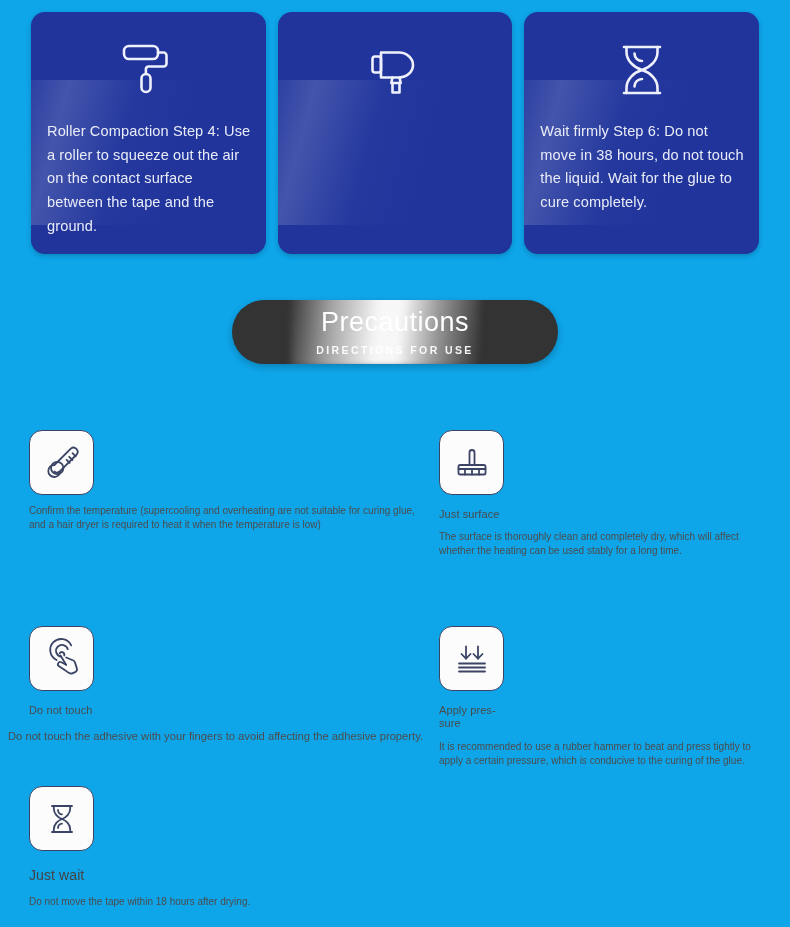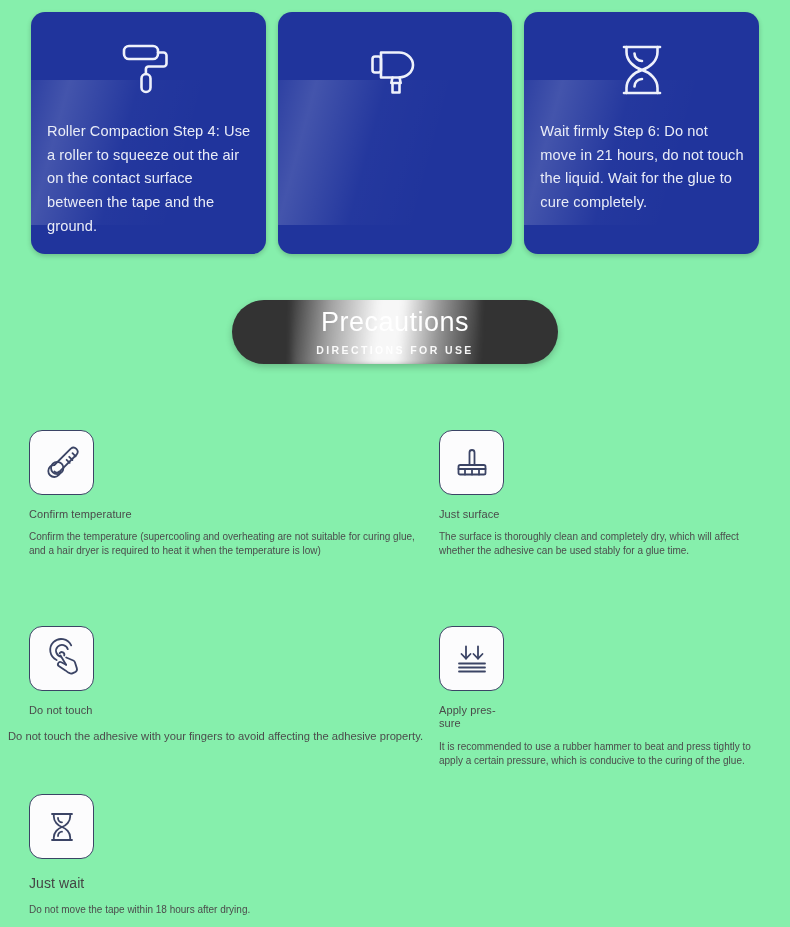--- a/index.html
+++ b/index.html
@@ -8,21 +8,21 @@
     width: 790px;
     height: 927px;
     background: #ffffff;
     font-family: "Liberation Sans", sans-serif;
     overflow: hidden;
   }
   .page {
     position: relative;
     width: 790px;
     height: 927px;
-    background: #86efac;
+    background: #0ea5e9;
   }
 
   
   .steps-row {
     position: absolute;
     left: 31px;
     top: 12px;
     width: 728px;
     height: 242px;
     display: flex;
@@ -202,21 +202,21 @@
       <div class="step-icon">
         <svg width="72" height="72" viewBox="0 0 72 72" fill="none" stroke="#eef1fb" stroke-width="2.6" stroke-linecap="round" stroke-linejoin="round">
           <path d="M18 13h36"></path>
           <path d="M18 59h36"></path>
           <path d="M20.5 13v5c0 8.5 6.9 15.4 15.5 18 8.6-2.6 15.5-9.5 15.5-18v-5"></path>
           <path d="M20.5 59v-5c0-8.5 6.9-15.4 15.5-18 8.6 2.6 15.5 9.5 15.5 18v5"></path>
           <path d="M28.5 19.5c0 4.2 3.4 7.5 7.5 7.5"></path>
           <path d="M28.5 52.5c0-4.2 3.4-7.5 7.5-7.5"></path>
         </svg>
       </div>
-      <div class="step-text">Wait firmly Step 6: Do not move in 21 hours, do not touch the liquid. Wait for the glue to cure completely.</div>
+      <div class="step-text">Wait firmly Step 6: Do not move in 38 hours, do not touch the liquid. Wait for the glue to cure completely.</div>
     </div>
 
   </div>
 
   <div class="banner-wrap">
     <div class="banner">
       <div class="banner-title">Precautions</div>
       <div class="banner-sub">DIRECTIONS FOR USE</div>
       <div class="banner-glare"></div>
     </div>
@@ -231,37 +231,36 @@
           <svg width="44" height="44" viewBox="0 0 44 44" fill="none" stroke="#3b4465" stroke-width="1.8" stroke-linecap="round" stroke-linejoin="round">
             <path d="M30.8 7.6a4.2 4.2 0 0 1 5.9 5.9L20.3 29.9a6 6 0 1 1-5.9-5.9z"></path>
             <circle cx="17.2" cy="27" r="6.2"></circle>
             <path d="M14.3 30.5a3.6 3.6 0 0 0 5 0"></path>
             <path d="M29.2 15.8l3.2 3.2"></path>
             <path d="M26.4 12.9l3.2 3.2" opacity="0"></path>
             <path d="M32.5 12.2l3.1 3.1"></path>
             <path d="M26.6 18.8l3.1 3.1"></path>
           </svg>
         </div>
-        <div class="prec-label">Confirm temperature</div>
         <div class="prec-body">Confirm the temperature (supercooling and overheating are not suitable for curing glue, and a hair dryer is required to heat it when the temperature is low)</div>
       </div>
 
       <div class="prec-item" style="left:439px; top:0; width:330px;">
         <div class="prec-icon">
           <svg width="44" height="44" viewBox="0 0 44 44" fill="none" stroke="#3b4465" stroke-width="1.8" stroke-linecap="round" stroke-linejoin="round">
             <path d="M19.5 24V11.5a2.5 2.5 0 0 1 5 0V24"></path>
             <rect x="8.5" y="24" width="27" height="9.5" rx="1.6"></rect>
             <path d="M8.5 28h27"></path>
             <path d="M15 28v5.5"></path>
             <path d="M22 28v5.5"></path>
             <path d="M29 28v5.5"></path>
           </svg>
         </div>
         <div class="prec-label">Just surface</div>
-        <div class="prec-body">The surface is thoroughly clean and completely dry, which will affect whether the adhesive can be used stably for a glue time.</div>
+        <div class="prec-body">The surface is thoroughly clean and completely dry, which will affect whether the heating can be used stably for a long time.</div>
       </div>
 
     </div>
 
     <div class="prec-row" style="height:160px;">
 
       <div class="prec-item" style="left:439px; top:0; width:330px;">
         <div class="prec-icon">
           <svg width="44" height="44" viewBox="0 0 44 44" fill="none" stroke="#3b4465" stroke-width="1.8" stroke-linecap="round" stroke-linejoin="round">
             <path d="M16 9.5v12"></path>
@@ -289,21 +288,21 @@
           </svg>
         </div>
         <div class="prec-label">Do not touch</div>
         <div class="prec-body small" style="margin-left:-21px; margin-top:12px;">Do not touch the adhesive with your fingers to avoid affecting the adhesive property.</div>
       </div>
 
     </div>
 
     <div class="prec-row" style="height:140px;">
 
-      <div class="prec-item" style="left:29px; top:8px; width:400px;">
+      <div class="prec-item" style="left:29px; top:0; width:400px;">
         <div class="prec-icon">
           <svg width="44" height="44" viewBox="0 0 44 44" fill="none" stroke="#3b4465" stroke-width="1.8" stroke-linecap="round" stroke-linejoin="round">
             <path d="M12 9h20"></path>
             <path d="M12 35h20"></path>
             <path d="M13.8 9v2.6c0 5 4 9 8.2 10.4 4.2-1.4 8.2-5.4 8.2-10.4V9"></path>
             <path d="M13.8 35v-2.6c0-5 4-9 8.2-10.4 4.2 1.4 8.2 5.4 8.2 10.4V35"></path>
             <path d="M18 13c0 2.4 1.8 4.3 4 4.3"></path>
             <path d="M18 31c0-2.4 1.8-4.3 4-4.3"></path>
           </svg>
         </div>

